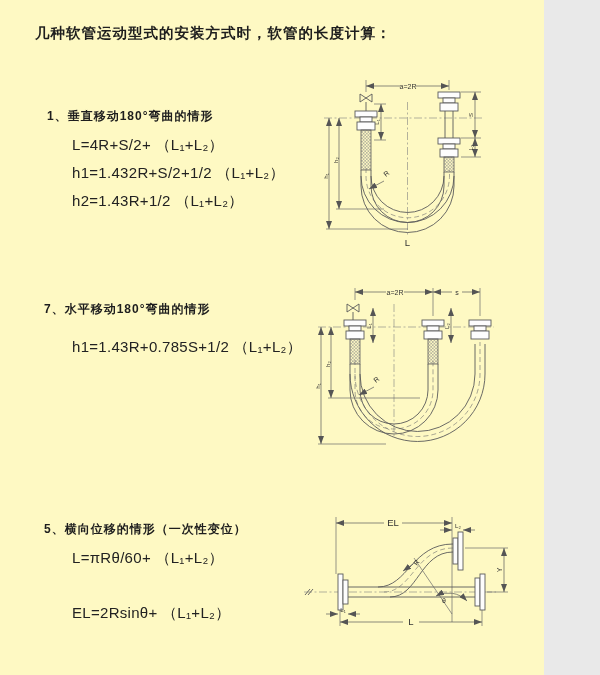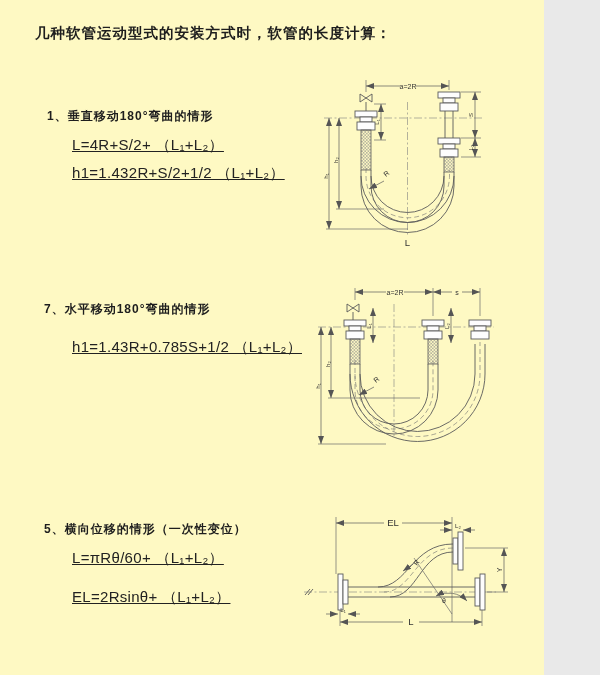--- a/index.html
+++ b/index.html
@@ -4,41 +4,42 @@
 <style>
   html,body{margin:0;padding:0;}
   body{background:#e9e9e9;font-family:"Liberation Sans","DejaVu Sans",sans-serif;}
   .page{position:relative;width:544px;height:675px;background:#fef9c3;overflow:hidden;
         color:#222;}
   .title{position:absolute;left:35px;top:24px;font-size:14.5px;font-weight:bold;
          letter-spacing:1px;color:#1e1e1e;white-space:nowrap;}
   .sec-heading{position:absolute;font-size:12px;font-weight:bold;color:#1e1e1e;
                letter-spacing:1px;white-space:nowrap;}
   .formula{position:absolute;left:72px;font-size:15px;color:#222;white-space:nowrap;
-           letter-spacing:.3px;text-decoration:underline;}
+           letter-spacing:.3px;}
   svg{position:absolute;overflow:visible;}
   .ln{stroke:#5a5a5a;stroke-width:.9;fill:none;}
   .thin{stroke:#6a6a6a;stroke-width:.7;fill:none;}
   .dim{stroke:#5a5a5a;stroke-width:.7;fill:none;}
   .cl{stroke:#808080;stroke-width:.6;stroke-dasharray:8 2.5 2 2.5;fill:none;}
   .dsh{stroke:#6f6f6f;stroke-width:.6;stroke-dasharray:5 3;fill:none;}
   .flg{fill:#fdfdfd;stroke:#5a5a5a;stroke-width:.9;}
   svg text{fill:#333;font-family:"Liberation Sans","DejaVu Sans",sans-serif;}
   .t7{font-size:7px;} .t6{font-size:6.2px;} .t9{font-size:9.5px;}
 </style>
 </head>
 <body>
 
 <div class="page">
 
   <div class="title">几种软管运动型式的安装方式时，软管的长度计算：</div>
 
   <div class="sec-heading" style="left:47px;top:108px">1、垂直移动180°弯曲的情形</div>
   <div class="formula" style="top:136px">L=4R+S/2+ （L₁+L₂）</div>
   <div class="formula" style="top:164px">h1=1.432R+S/2+1/2 （L₁+L₂）</div>
+  <div class="formula" style="top:192px">h2=1.43R+1/2 （L₁+L₂）</div>
 
   <svg style="left:322px;top:76px" width="175" height="180" viewBox="0 0 175 180">
     <defs>
       <marker id="a1" viewBox="0 0 8 6" refX="8" refY="3" markerWidth="8" markerHeight="6" markerUnits="userSpaceOnUse" orient="auto-start-reverse">
         <path d="M0,0L8,3L0,6Z" fill="#555"></path>
       </marker>
       <pattern id="hp1" width="3.2" height="3.2" patternUnits="userSpaceOnUse">
         <path d="M0,3.2L3.2,0 M0,0L3.2,3.2" stroke="#8a8a8a" stroke-width="0.5"></path>
       </pattern>
     </defs>
@@ -203,21 +204,21 @@
     </g>
 
     <g>
       <text class="t7" x="60" y="97" transform="rotate(-40 60 97)">R</text>
       <line class="dim" x1="58" y1="101" x2="43" y2="109" marker-end="url(#a2)"></line>
     </g>
   </svg>
 
   <div class="sec-heading" style="left:44px;top:521px">5、横向位移的情形（一次性变位）</div>
   <div class="formula" style="top:549px">L=πRθ/60+ （L₁+L₂）</div>
-  <div class="formula" style="top:588px">EL=2Rsinθ+ （L₁+L₂）</div>
+  <div class="formula" style="top:604px">EL=2Rsinθ+ （L₁+L₂）</div>
 
   <svg style="left:300px;top:512px" width="215" height="125" viewBox="0 0 215 125">
     <defs>
       <marker id="a3" viewBox="0 0 8 6" refX="8" refY="3" markerWidth="8" markerHeight="6" markerUnits="userSpaceOnUse" orient="auto-start-reverse">
         <path d="M0,0L8,3L0,6Z" fill="#555"></path>
       </marker>
     </defs>
 
     <g>
       <line class="cl" x1="4" y1="80" x2="196" y2="80"></line>

